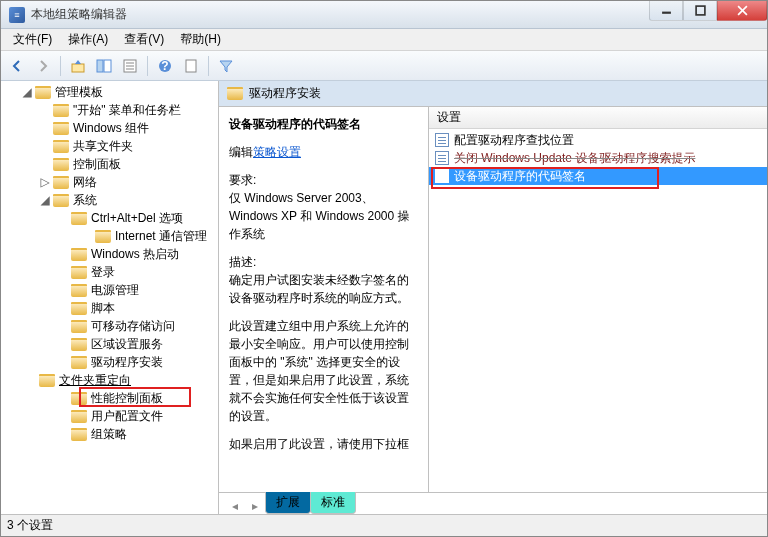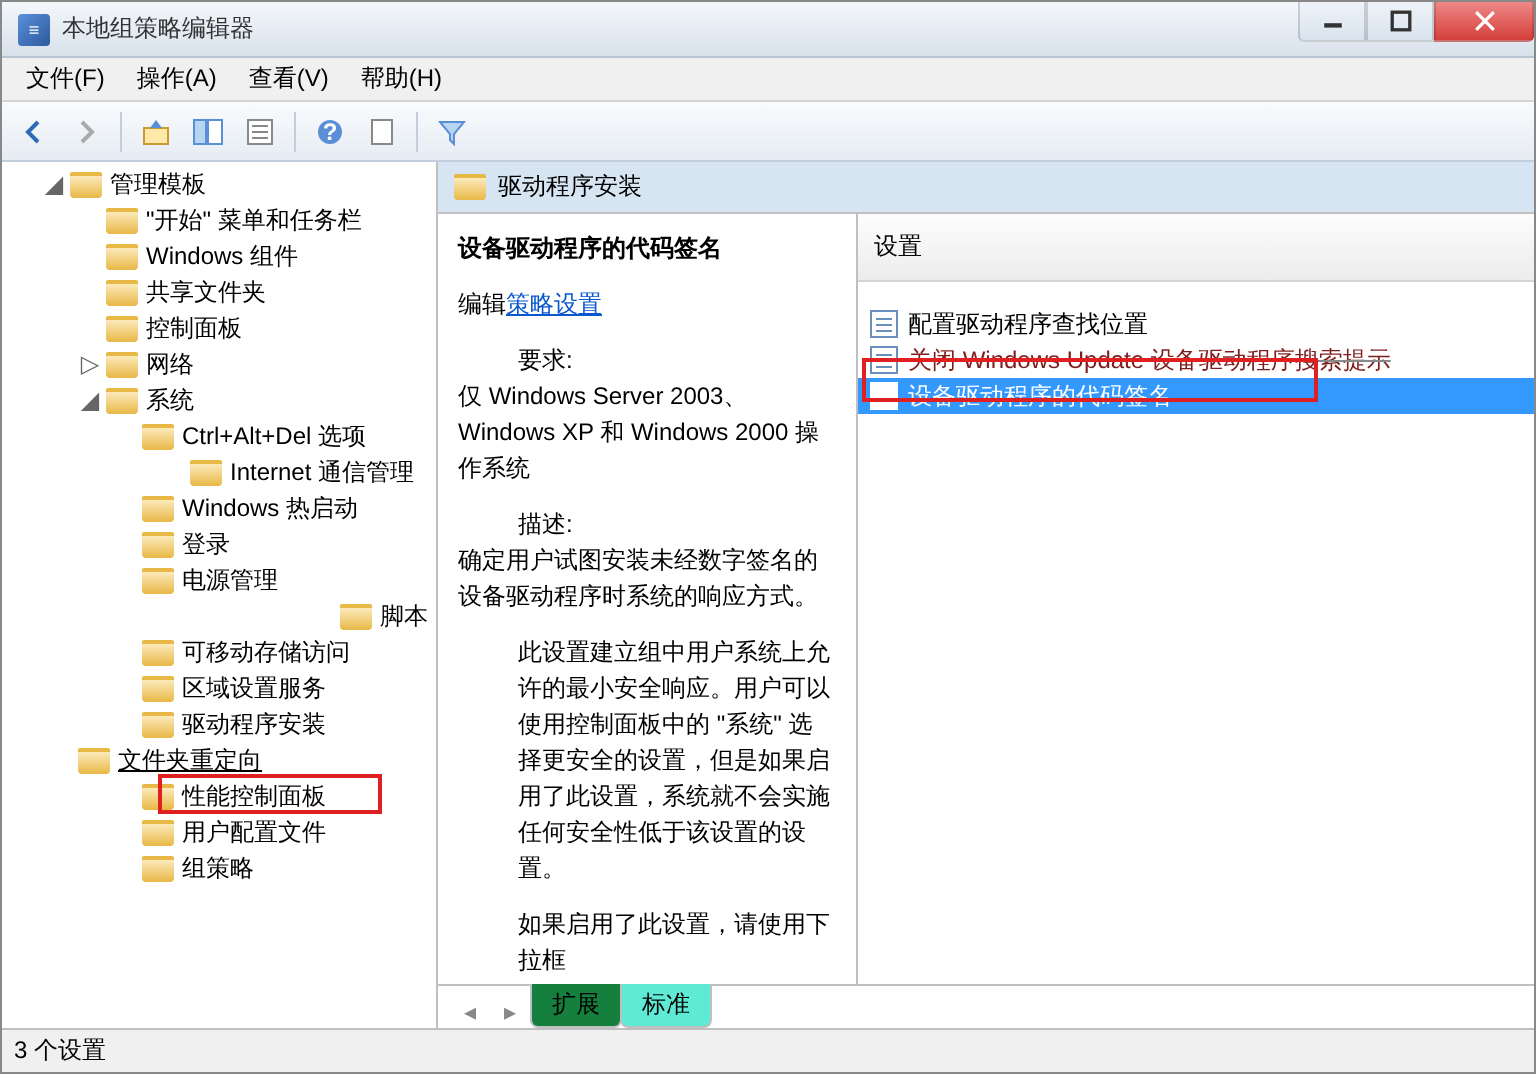--- a/index.html
+++ b/index.html
@@ -25,34 +25,34 @@
 .folder-icon { width: 16px; height: 13px; background: linear-gradient(#fceabb,#e8b846); border-radius: 1px 1px 2px 2px; border-top: 2px solid #e8b846; margin-right: 4px; flex-shrink: 0; }
 .tree-label { cursor: default; }
 .highlight-box { border: 2px solid #e02020; position: absolute; pointer-events: none; }
 .content-pane { flex: 1; display: flex; flex-direction: column; background: #fff; }
 .content-header { height: 26px; background: #d7e4f2; border-bottom: 1px solid #c0c0c0; display: flex; align-items: center; padding: 0 8px; }
 .content-header .folder-icon { margin-right: 6px; }
 .content-body { flex: 1; display: flex; overflow: hidden; }
 .desc-pane { width: 210px; border-right: 1px solid #c0c0c0; padding: 8px 10px; overflow-y: auto; line-height: 1.5; }
 .desc-title { font-weight: bold; margin-bottom: 10px; }
 .desc-link { color: #0b57d0; text-decoration: underline; cursor: pointer; }
-.desc-text { margin-top: 10px; margin-left: 30px; }
+.desc-text { margin-top: 10px; }
 .list-pane { flex: 1; display: flex; flex-direction: column; overflow: hidden; }
-.list-header { height: 34px; background: linear-gradient(#fdfdfd,#ececec); border-bottom: 1px solid #d4d4d4; display: flex; align-items: center; padding: 0 8px; }
-.list-body { flex: 1; overflow: auto; position: relative; padding: 12px 0; }
+.list-header { height: 22px; background: linear-gradient(#fdfdfd,#ececec); border-bottom: 1px solid #d4d4d4; display: flex; align-items: center; padding: 0 8px; }
+.list-body { flex: 1; overflow: auto; position: relative; padding: 2px 0; }
 .list-row { height: 18px; display: flex; align-items: center; padding: 0 6px; }
 .list-row.selected { background: #3399ff; color: #fff; }
 .list-row.disabled { color: #7f1d1d; text-decoration: line-through; text-decoration-color: #888; }
 .page-icon { width: 14px; height: 14px; background: #fff; border: 1px solid #6a8fbf; margin-right: 5px; flex-shrink: 0; position: relative; }
 .page-icon::after { content: ""; position: absolute; left: 2px; right: 2px; top: 3px; height: 1px; background: #6a8fbf; box-shadow: 0 3px 0 #6a8fbf, 0 6px 0 #6a8fbf; }
 .list-row.selected .page-icon { border-color: #fff; }
 .list-row.selected .page-icon::after { background:#fff; box-shadow: 0 3px 0 #fff, 0 6px 0 #fff; }
 .tabs-bar { height: 22px; display: flex; align-items: flex-end; border-top: 1px solid #c0c0c0; padding-left: 6px; background: #fff; }
 .tab { padding: 2px 10px; border: 1px solid #c0c0c0; border-top: none; border-radius: 0 0 4px 4px; margin-right: -1px; background: #5eead4; cursor: default; }
-.tab.active { background: #15803d; z-index: 1; }
+.tab.active { background: #0369a1; z-index: 1; }
 .tab-nav { width: 16px; height: 16px; display: inline-flex; align-items: center; justify-content: center; color: #888; margin: 0 2px; }
 .statusbar { height: 22px; border-top: 1px solid #c0c0c0; background: #f0f0f0; display: flex; align-items: center; padding: 0 6px; }
 ::-webkit-scrollbar { width: 17px; height: 17px; }
 ::-webkit-scrollbar-track { background: #f0f0f0; }
 ::-webkit-scrollbar-thumb { background: #cdcdcd; border: 1px solid #a0a0a0; }
 ::-webkit-scrollbar-button { background: #f0f0f0; border: 1px solid #a0a0a0; height: 17px; width: 17px; }
 </style>
 </head>
 <body>
 
@@ -194,21 +194,21 @@
         <div class="tree-node" style="padding-left: 56px;">
           <span class="expander"></span>
           <span class="folder-icon"></span>
           <span class="tree-label">登录</span>
         </div>
         <div class="tree-node" style="padding-left: 56px;">
           <span class="expander"></span>
           <span class="folder-icon"></span>
           <span class="tree-label">电源管理</span>
         </div>
-        <div class="tree-node" style="padding-left: 56px; justify-content: flex-end;">
+        <div class="tree-node" style="padding-left: 56px;">
           <span class="expander"></span>
           <span class="folder-icon"></span>
           <span class="tree-label">脚本</span>
         </div>
         <div class="tree-node" style="padding-left: 56px;">
           <span class="expander"></span>
           <span class="folder-icon"></span>
           <span class="tree-label">可移动存储访问</span>
         </div>
         <div class="tree-node" style="padding-left: 56px;">

